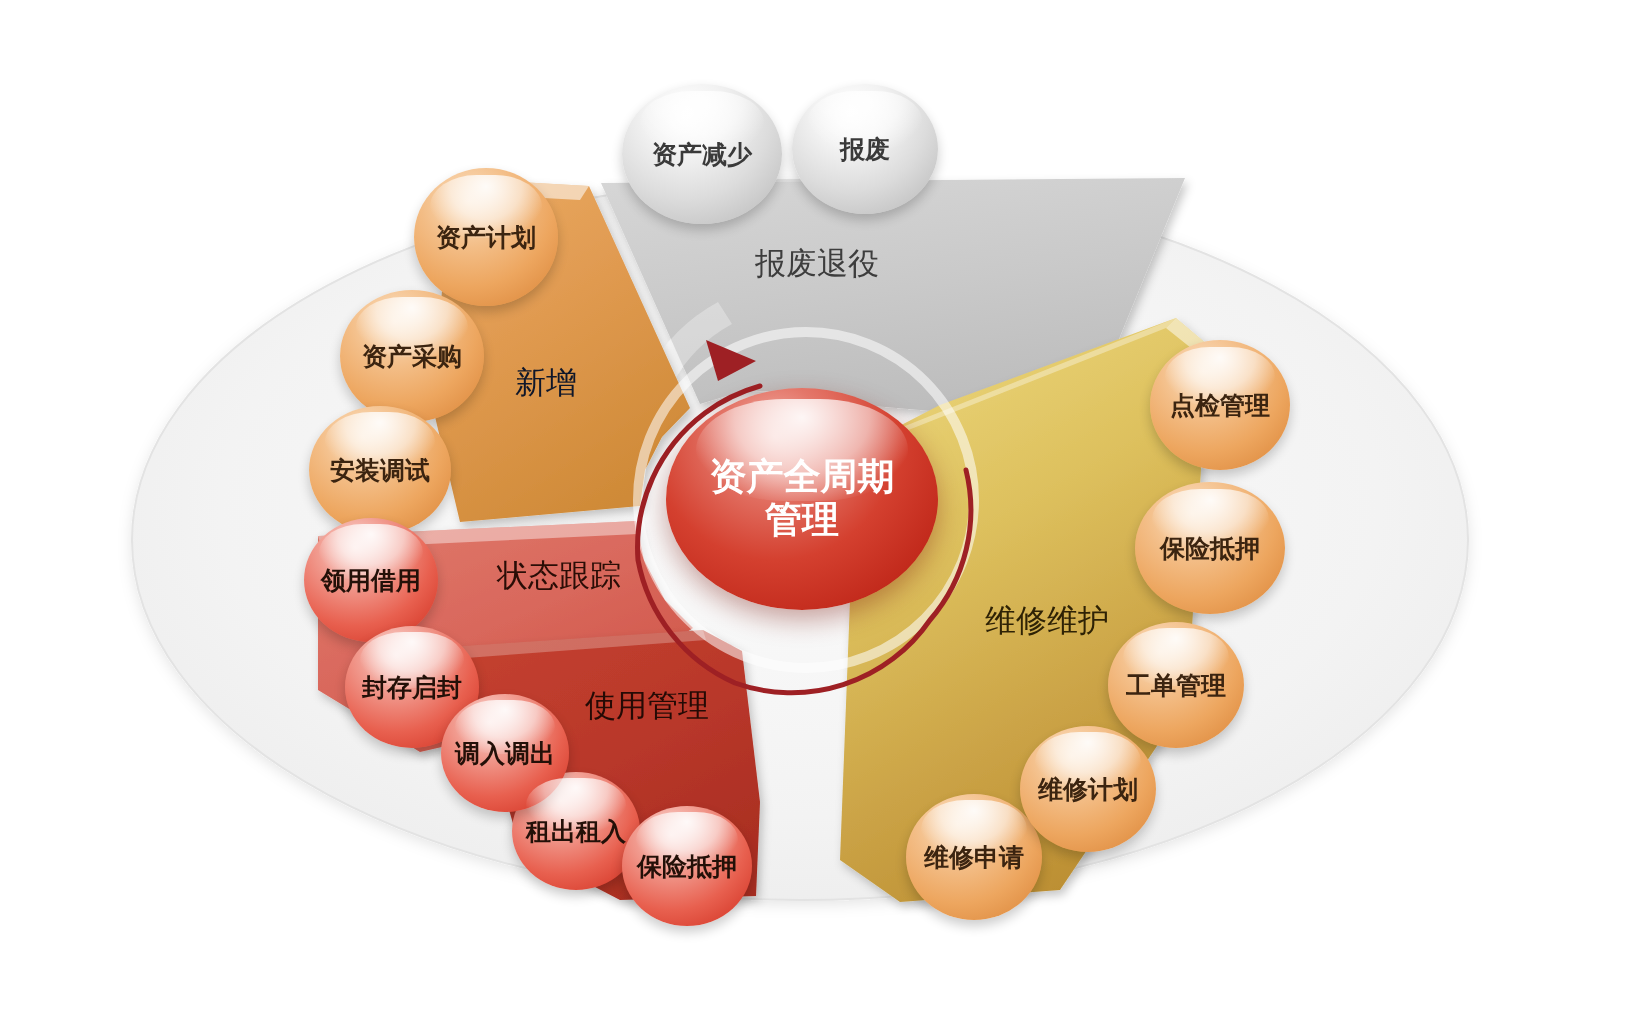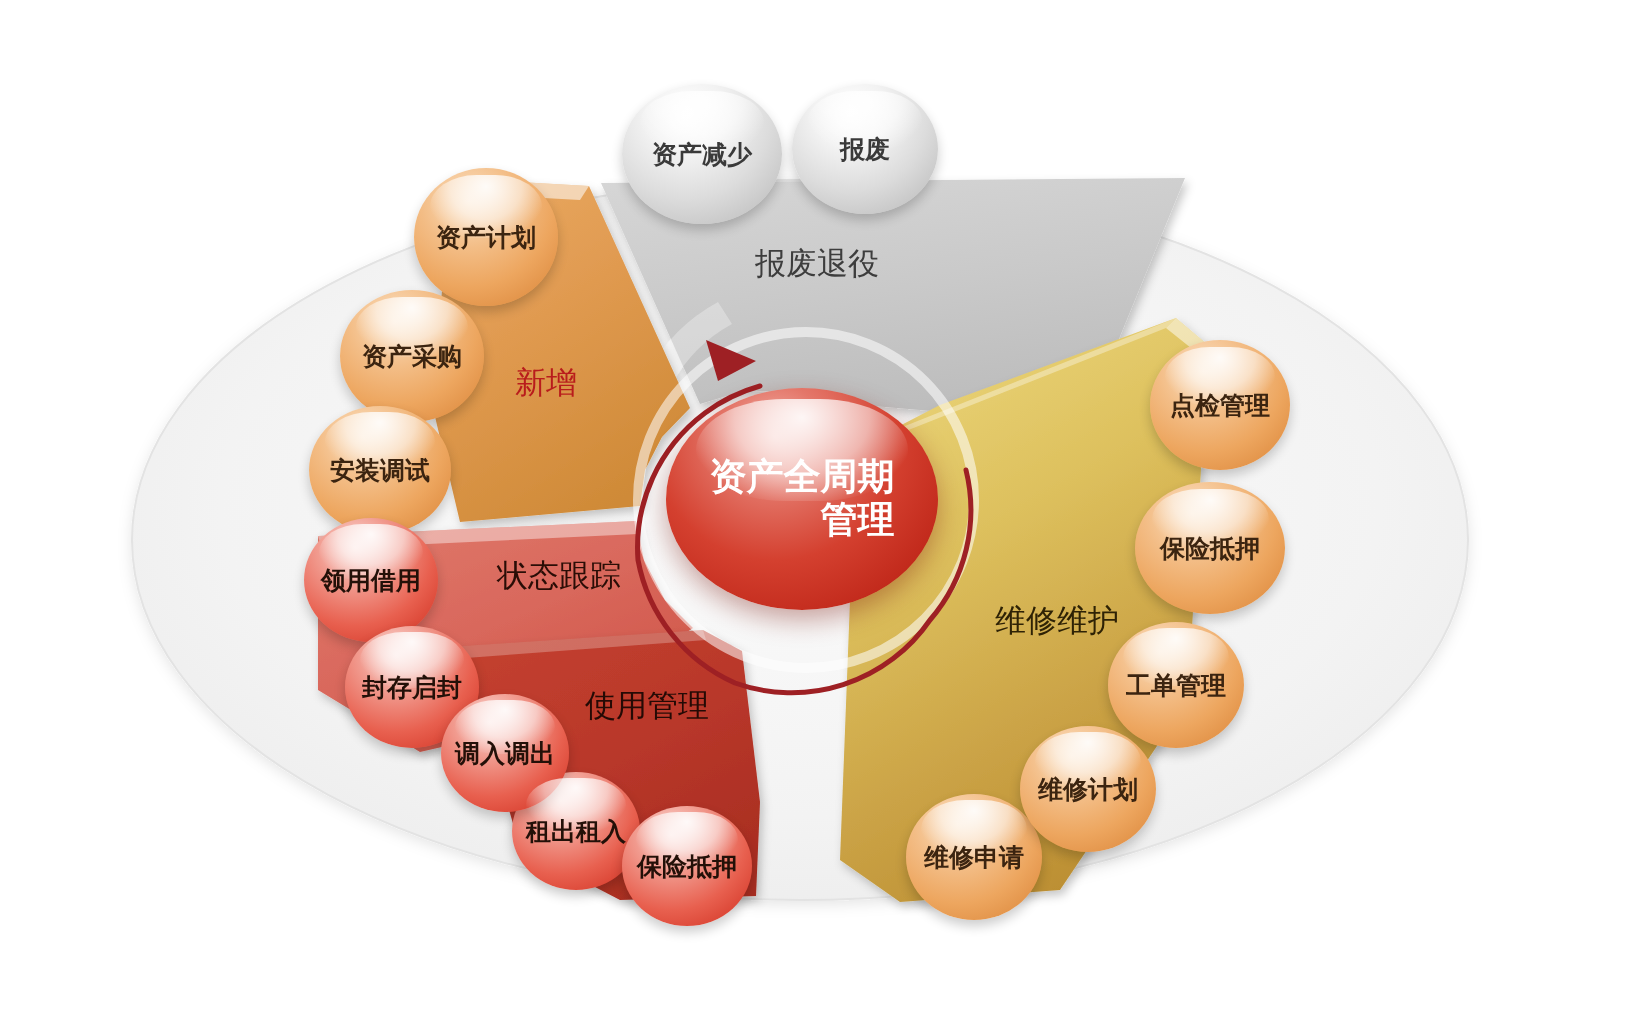--- a/index.html
+++ b/index.html
@@ -11,21 +11,21 @@
   #stage svg{position:absolute;left:0;top:0;}
 
   
   .sphere{
     position:absolute;border-radius:50%;
     display:flex;align-items:center;justify-content:center;
     text-align:center;line-height:1.15;
     box-shadow:0 6px 12px rgba(0,0,0,.20);
     overflow:visible;
   }
-  .sphere .lbl{position:relative;z-index:3;padding:0 4px;text-align:right;}
+  .sphere .lbl{position:relative;z-index:3;padding:0 4px;}
   .sphere::before{ 
     content:"";position:absolute;left:11%;top:5%;width:78%;height:46%;
     border-radius:50%/60%;
     background:radial-gradient(ellipse at 50% 18%,rgba(255,255,255,.92) 0%,rgba(255,255,255,.55) 45%,rgba(255,255,255,0) 78%);
     z-index:2;pointer-events:none;
   }
 
   .sph-orange{
     background:radial-gradient(circle at 38% 24%,#fbe0c2 0%,#f3bd86 34%,#eda65f 62%,#e08f44 86%,#cf7d33 100%);
     color:#3b2410;font-size:25px;font-weight:700;
@@ -41,24 +41,24 @@
   }
   .sph-center{
     background:radial-gradient(circle at 40% 22%,#f4b7ae 0%,#e4776a 22%,#d4402f 52%,#c22a1c 78%,#a81f13 100%);
     color:#ffffff;font-size:37px;font-weight:700;
     box-shadow:0 10px 26px rgba(120,20,10,.38);
   }
 
   
   .wlabel{position:absolute;font-weight:400;white-space:nowrap;text-align:center;}
   .wl-gray{color:#3d3d3d;font-size:31px;}
-  .wl-orange{color:#b91c1c;font-size:31px;}
+  .wl-orange{color:#0f172a;font-size:31px;}
   .wl-redlt{color:#2a0d06;font-size:31px;}
   .wl-reddk{color:#240a05;font-size:31px;margin-top:8px;}
-  .wl-gold{color:#2e2205;font-size:31px;margin-left:10px;}
+  .wl-gold{color:#2e2205;font-size:31px;}
 </style>
 </head>
 <body>
 
 <div id="stage">
 
   <svg width="1646" height="1036" viewBox="0 0 1646 1036">
     <defs>
       <radialGradient id="gBg" cx="50%" cy="45%" r="62%">
         <stop offset="0%" stop-color="#fbfbfb"></stop>

